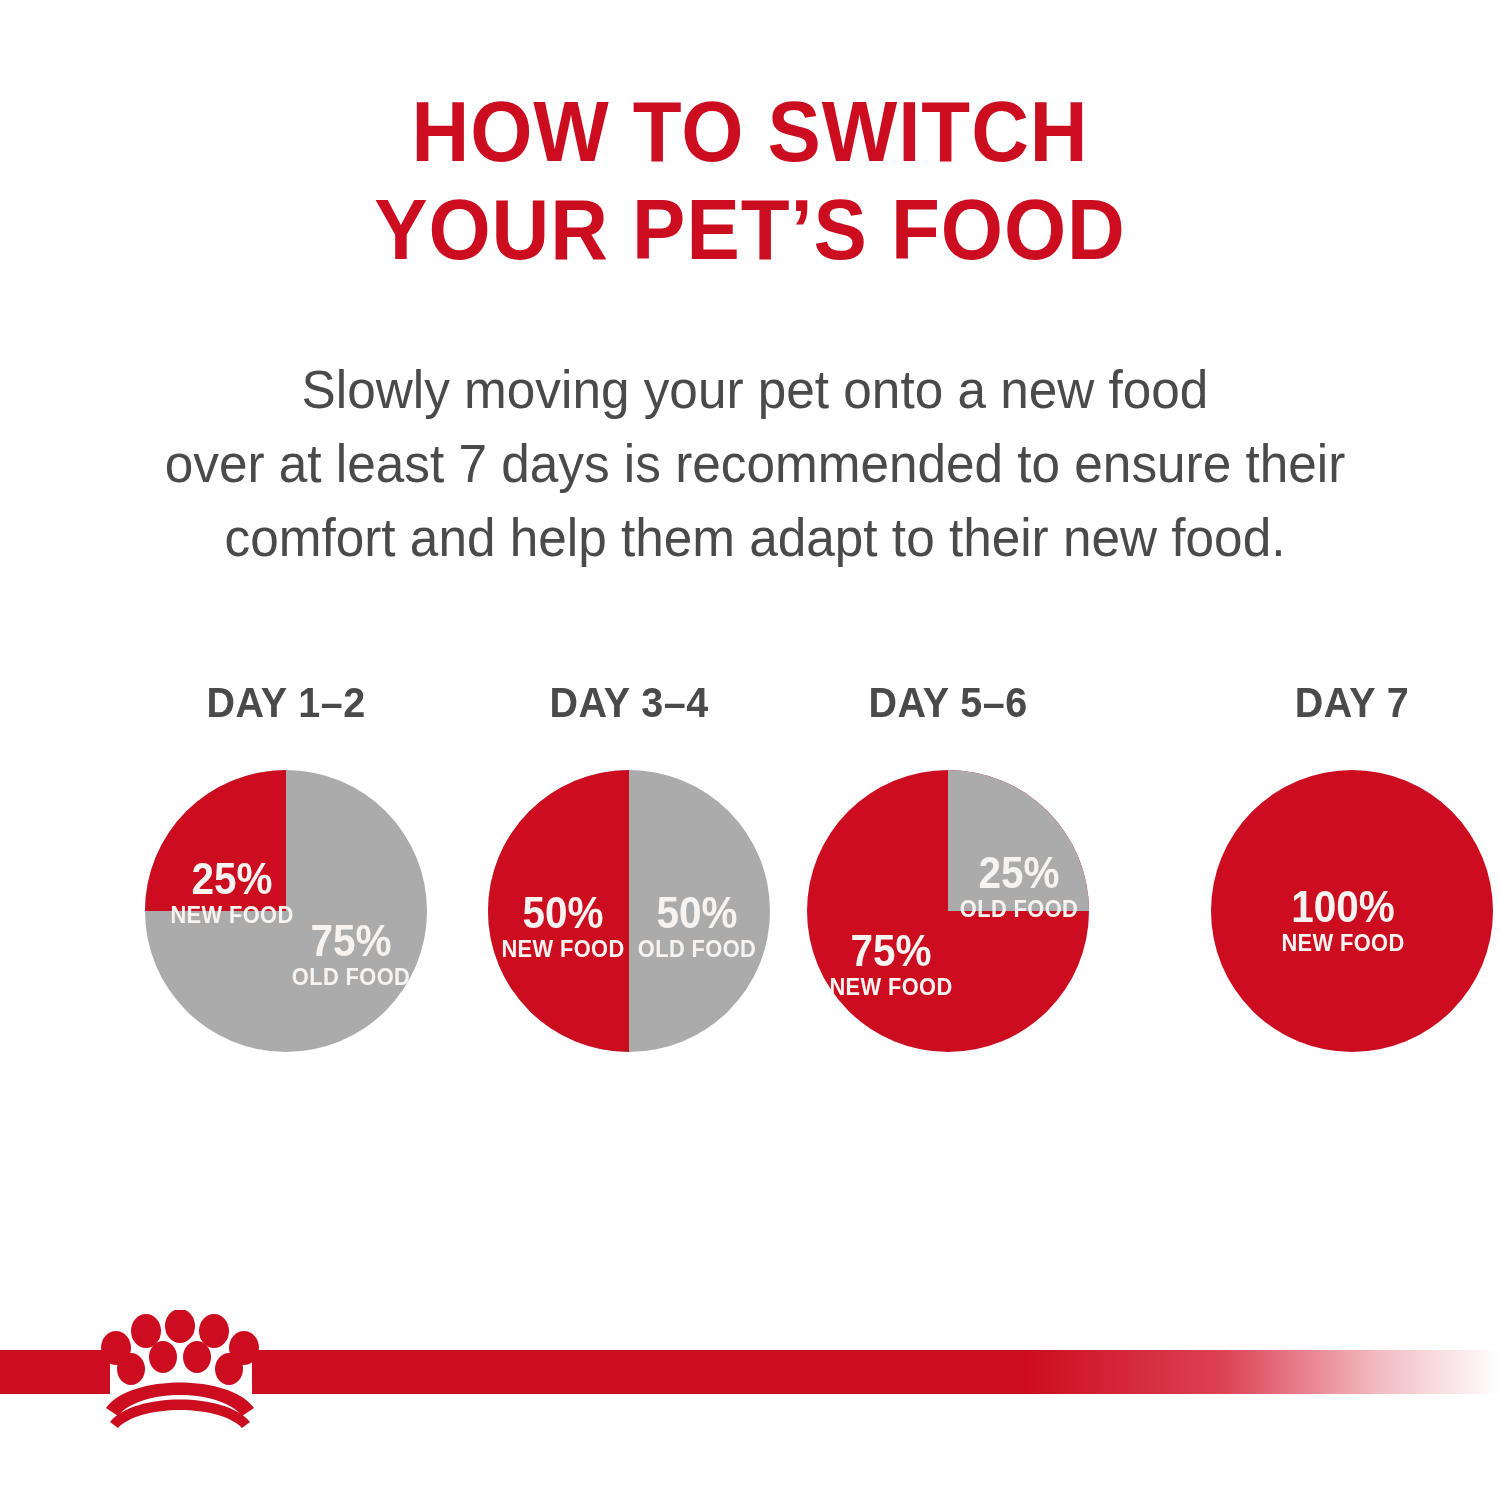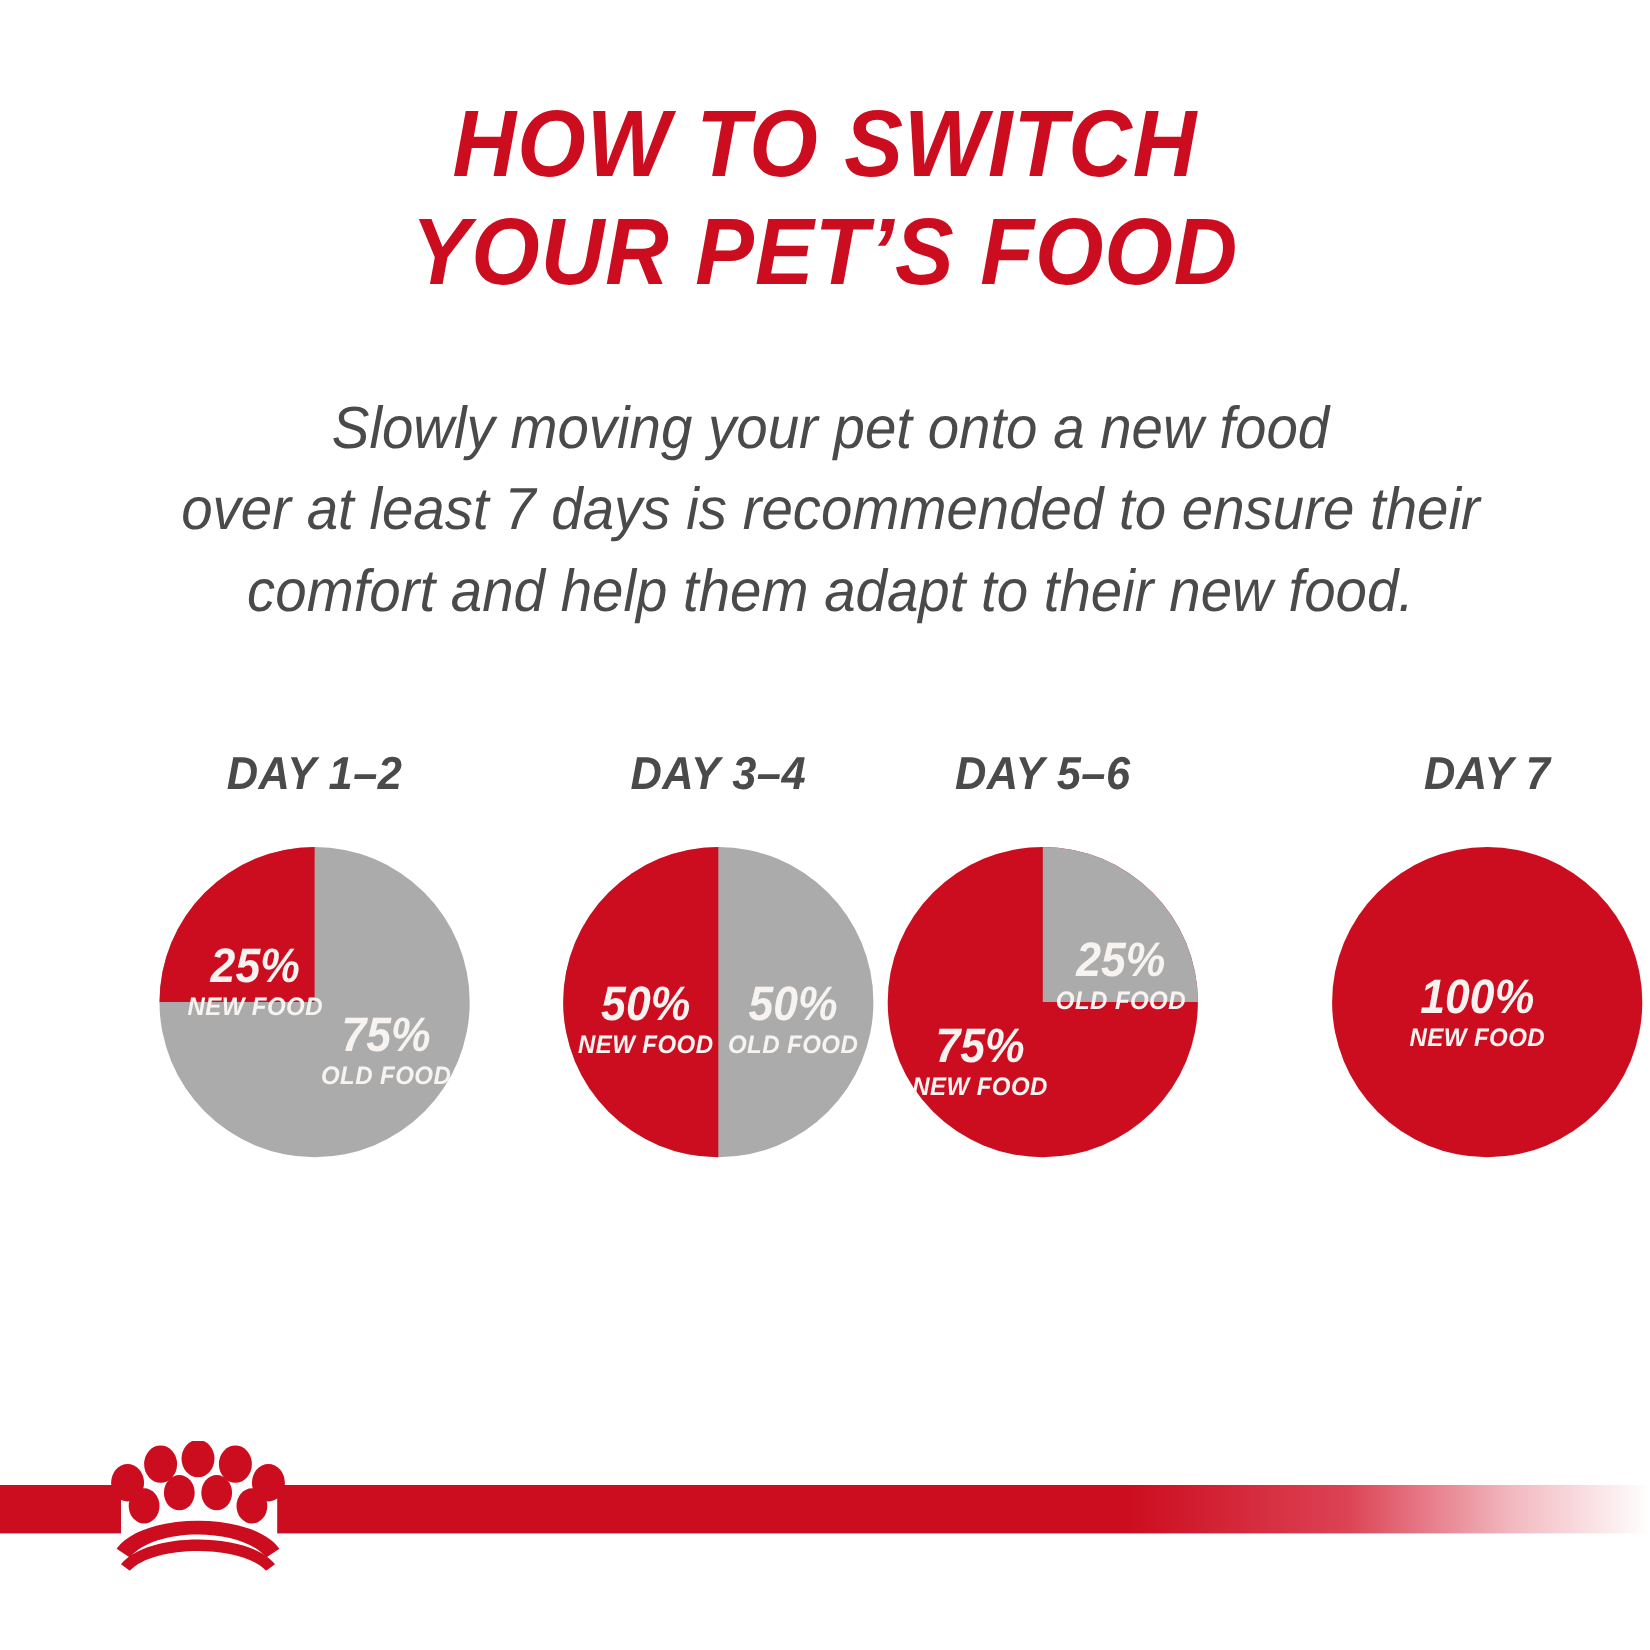--- a/index.html
+++ b/index.html
@@ -14,21 +14,20 @@
     overflow: hidden;
     font-family: "Liberation Sans", sans-serif;
     position: relative;
   }
 
   .page {
     position: relative;
     width: 1212px;
     height: 1500px;
     background: #ffffff;
-    font-style: italic;
   }
 
   
   .title-block {
     position: absolute;
     top: 82px;
     left: 0;
     width: 1500px;
     text-align: center;
   }
@@ -74,21 +73,21 @@
     height: 420px;
     margin-left: 36px;
   }
   .pie-col {
     position: absolute;
     top: 0;
     width: 330px;
     text-align: center;
   }
   .pie-col.c0 { left: 85px; }
-  .pie-col.c1 { left: 452px; }
+  .pie-col.c1 { left: 428px; }
   .pie-col.c2 { left: 747px; }
   .pie-col.c3 { left: 1151px; }
 
   .day-label {
     font-family: "Liberation Sans Narrow", "Liberation Sans", sans-serif;
     font-weight: bold;
     font-size: 42px;
     line-height: 46px;
     color: #4A4A4A;
     letter-spacing: 0.5px;

